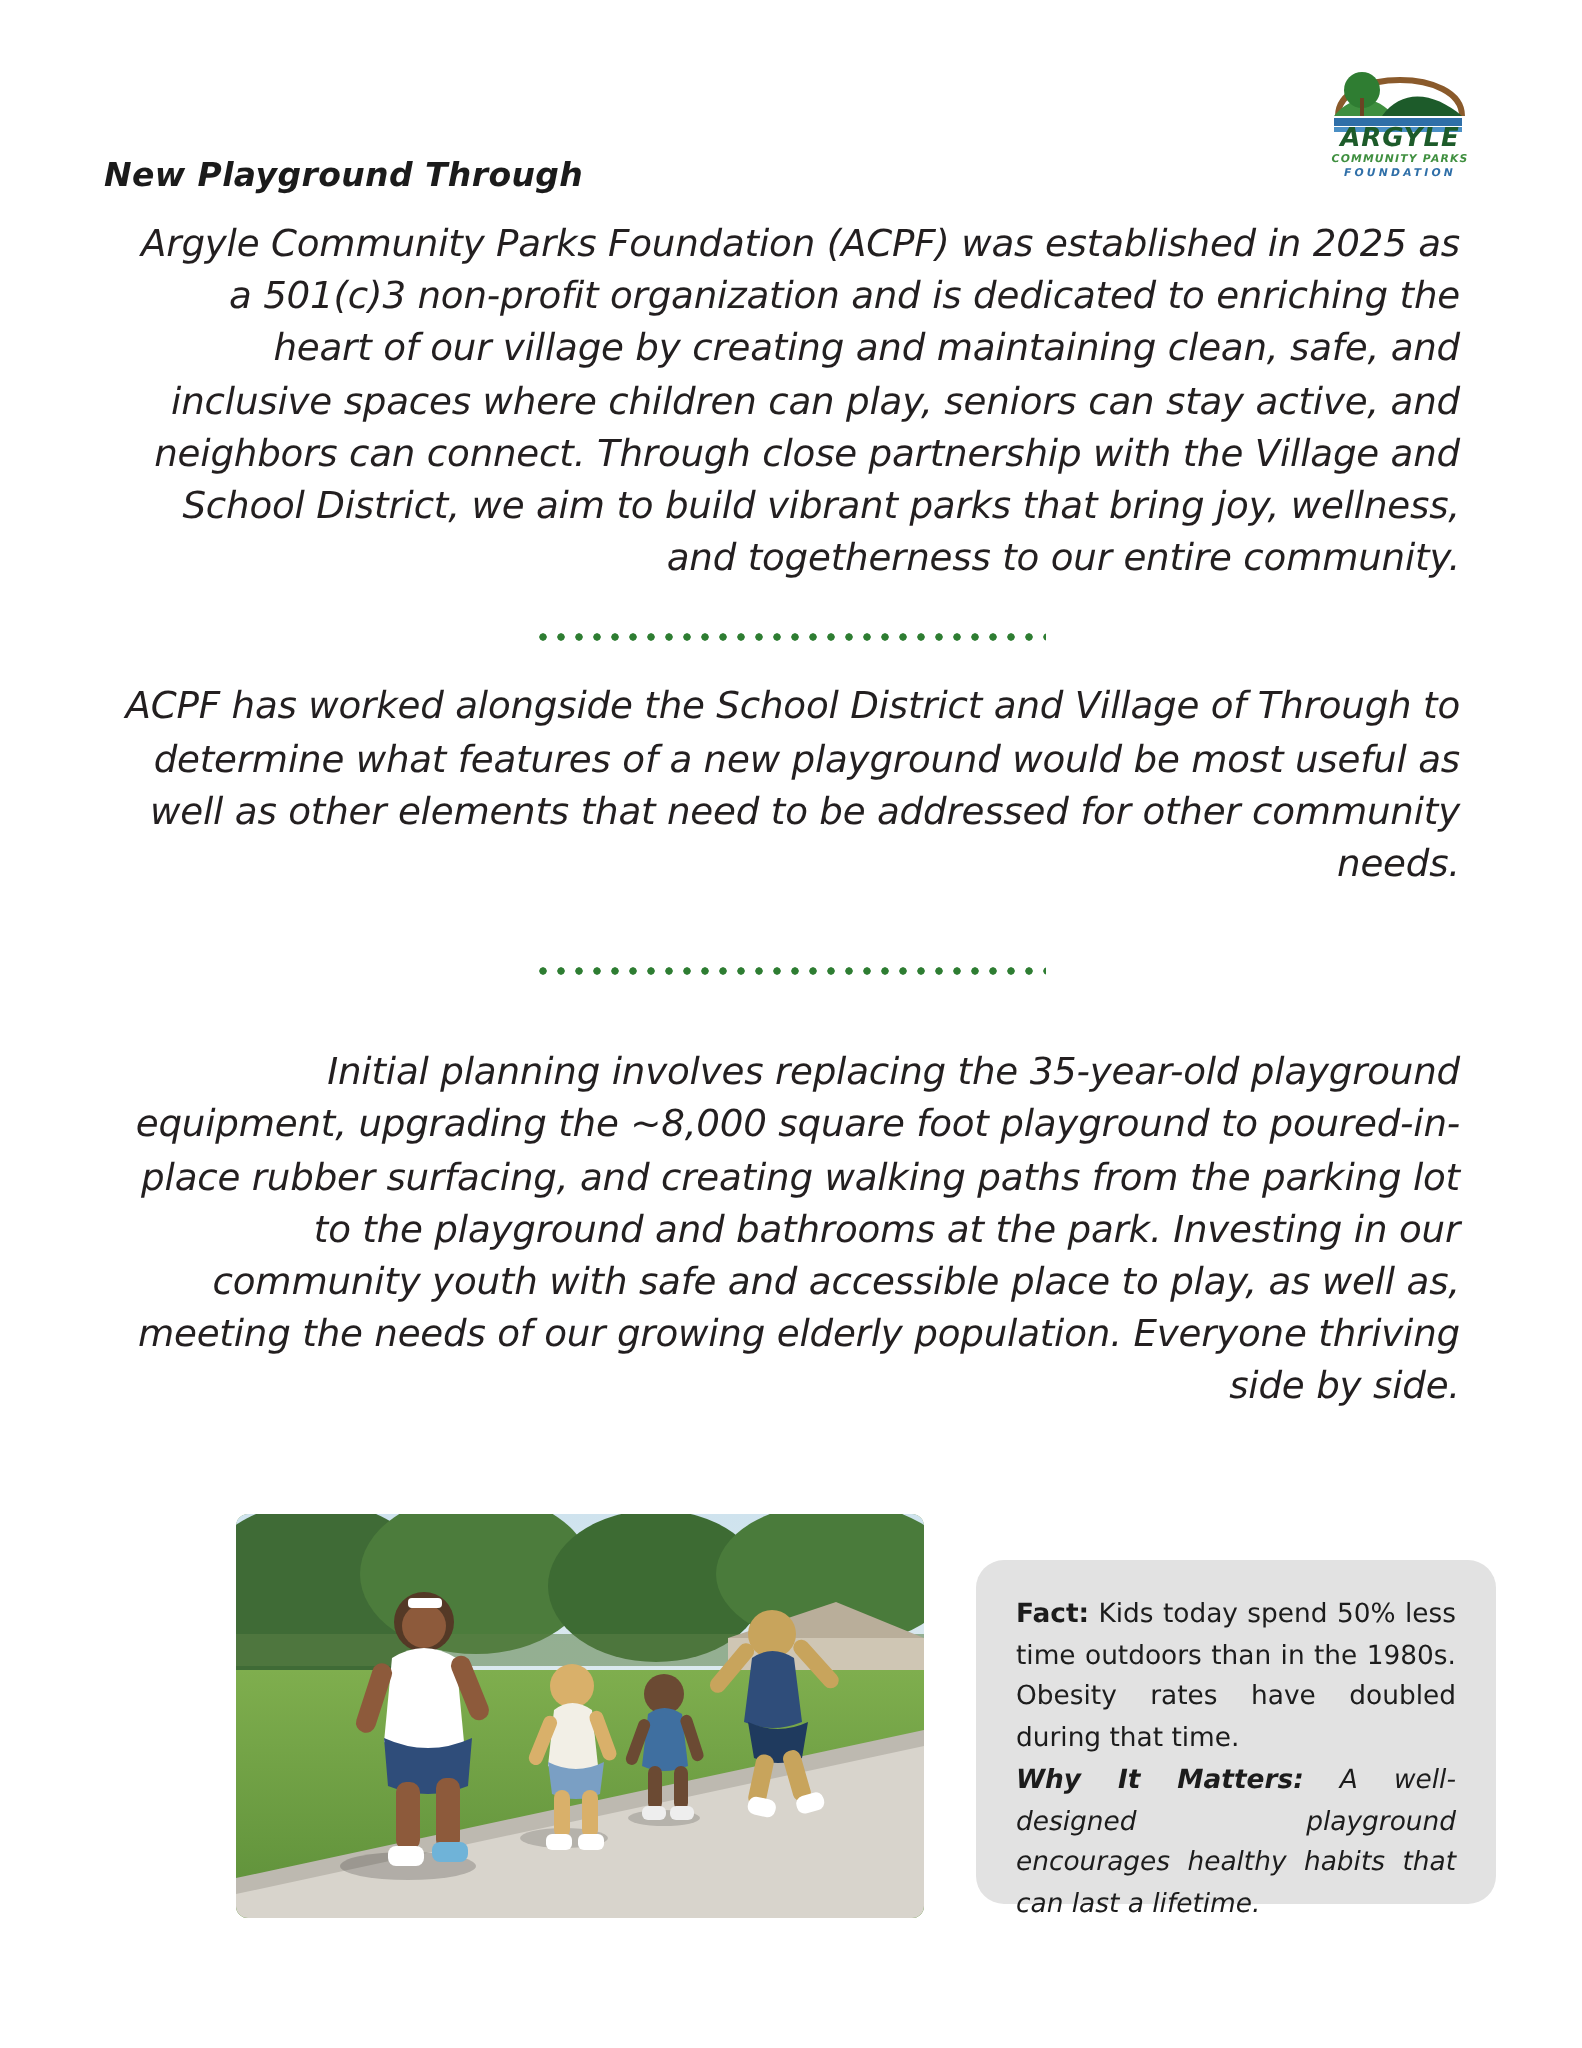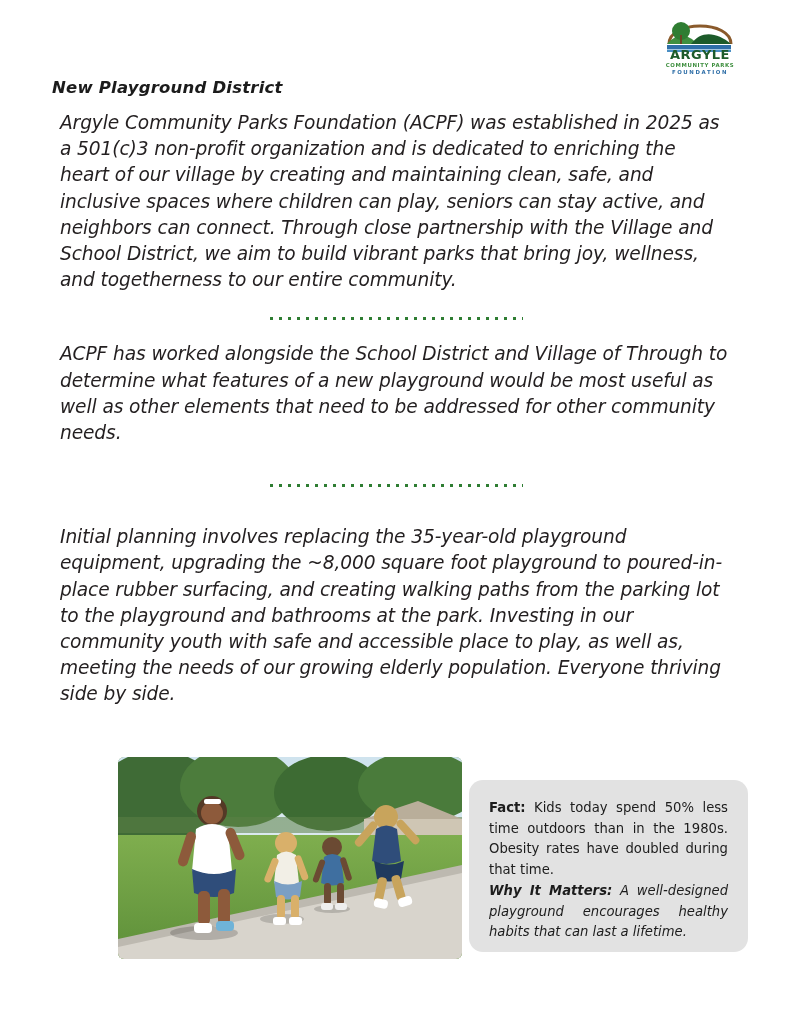--- a/index.html
+++ b/index.html
@@ -13,24 +13,25 @@
     height: 1024px;
     position: relative;
     font-family: "DejaVu Sans", sans-serif;
     color: #231f20;
     overflow: hidden;
   }
 
   
   .logo {
     position: absolute;
-    top: 4px;
+    top: 18px;
     right: 36px;
     width: 110px;
     height: 72px;
+    font-style: italic;
   }
   .logo svg { display: block; }
 
   
   .doc-title {
     position: absolute;
     top: 78px;
     left: 52px;
     font-family: "DejaVu Sans", sans-serif;
     font-style: italic;
@@ -39,20 +40,21 @@
     letter-spacing: 0.2px;
     color: #1b1b1b;
   }
 
   
   .body-wrap {
     position: absolute;
     top: 110px;
     left: 60px;
     width: 670px;
+    text-align: right;
   }
   p.para {
     margin: 0;
     font-family: "DejaVu Sans", sans-serif;
     font-style: italic;
     font-size: 18.6px;
     line-height: 26.2px;
     color: #231f20;
     letter-spacing: -0.1px;
   }
@@ -81,21 +83,21 @@
   .gap-c { height: 26px; }
 
   
   .bottom {
     position: absolute;
     left: 118px;
     top: 757px;
     width: 630px;
     height: 205px;
     display: flex;
-    gap: 7px;
+    gap: 26px;
   }
   .photo {
     width: 344px;
     height: 202px;
     border-radius: 6px;
     overflow: hidden;
     position: relative;
     background: #7fa05a;
     flex: none;
   }
@@ -137,21 +139,21 @@
     <path d="M22 41 h64 v4 h-64 z" fill="#2f6fa8"></path>
     <path d="M22 45.5 h64 v2.5 h-64 z" fill="#4a8fc4"></path>
 
     <rect x="16" y="40" width="78" height="13" fill="#ffffff" opacity="0"></rect>
     <text x="55" y="55" text-anchor="middle" font-family="DejaVu Sans, sans-serif" font-size="13" font-weight="bold" fill="#1d5b2a" letter-spacing="0.5">ARGYLE</text>
     <text x="55" y="63" text-anchor="middle" font-family="DejaVu Sans, sans-serif" font-size="5.4" font-weight="bold" fill="#3f8f3f" letter-spacing="0.6">COMMUNITY PARKS</text>
     <text x="55" y="70" text-anchor="middle" font-family="DejaVu Sans, sans-serif" font-size="5.4" font-weight="bold" fill="#2f6fa8" letter-spacing="1.6">FOUNDATION</text>
   </svg>
 </div>
 
-<div class="doc-title">New Playground District</div>
+<div class="doc-title">New Playground Through</div>
 
 <div class="body-wrap">
   <p class="para para-1">Argyle Community Parks Foundation (ACPF) was established in 2025 as a 501(c)3 non-profit organization and is dedicated to enriching the heart of our village by creating and maintaining clean, safe, and inclusive spaces where children can play, seniors can stay active, and neighbors can connect. Through close partnership with the Village and School District, we aim to build vibrant parks that bring joy, wellness, and togetherness to our entire community.</p>
 
   <div class="gap-a"></div>
   <div class="divider d1">
     <span class="dots"></span>
   </div>
   <div class="gap-b"></div>
 

